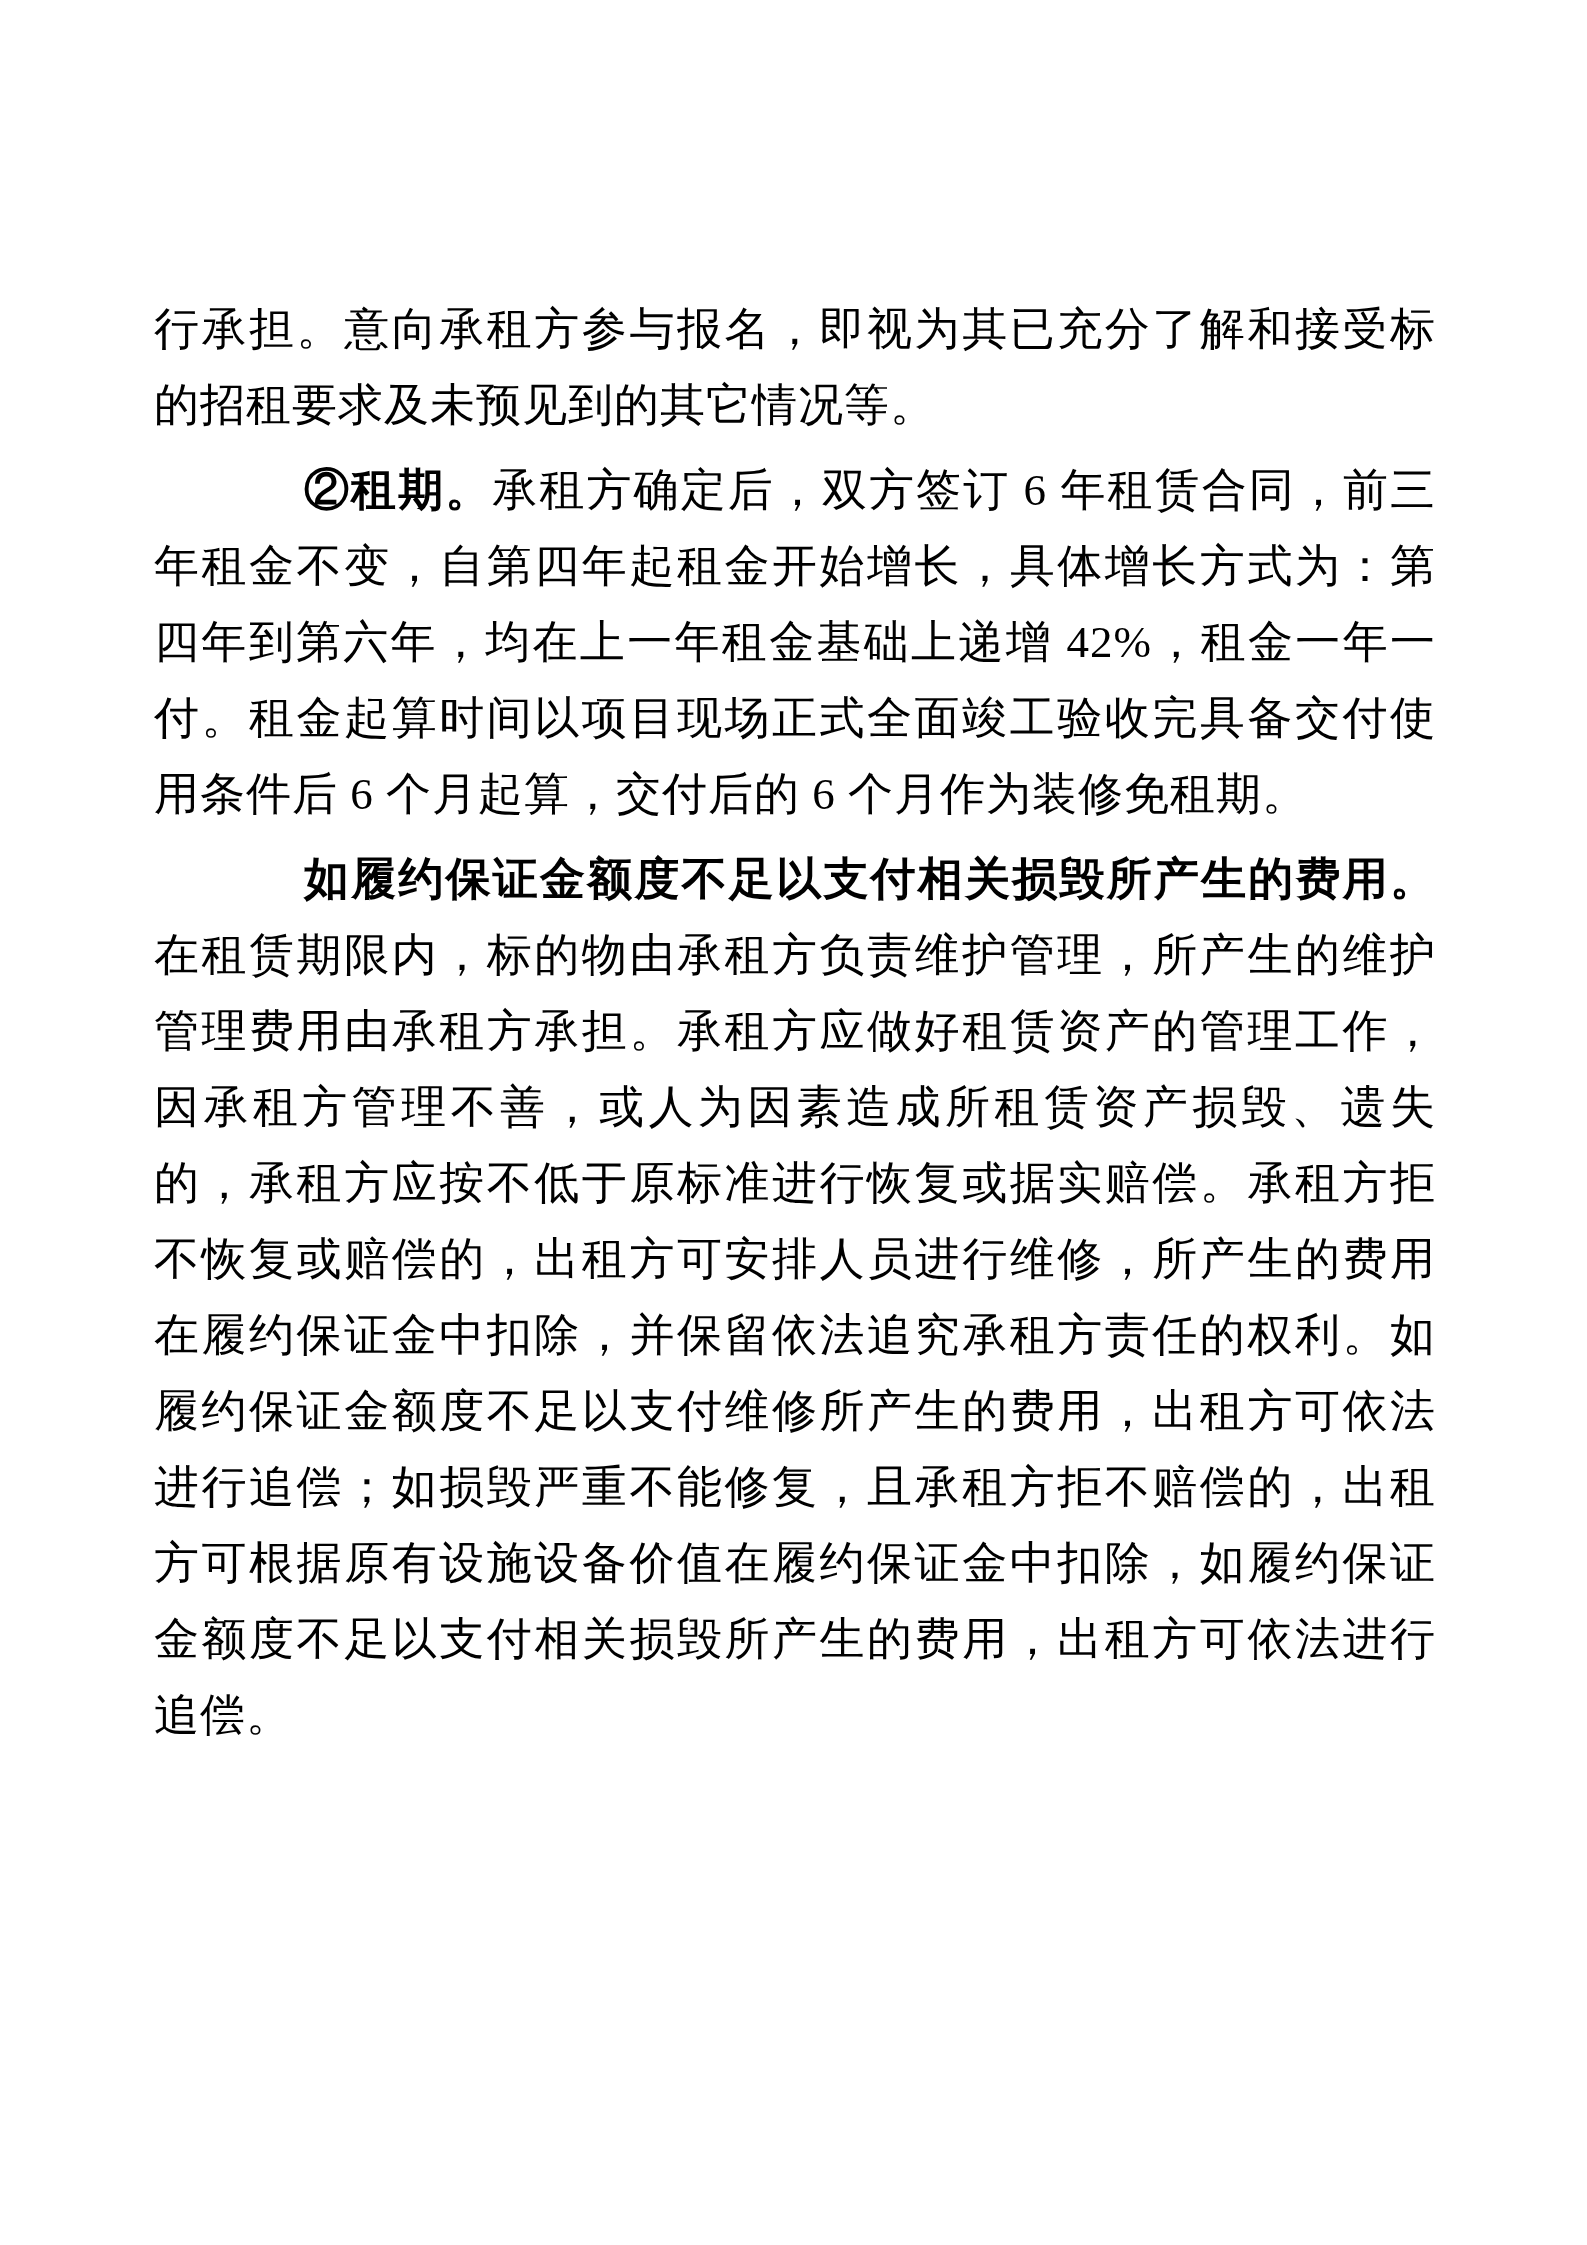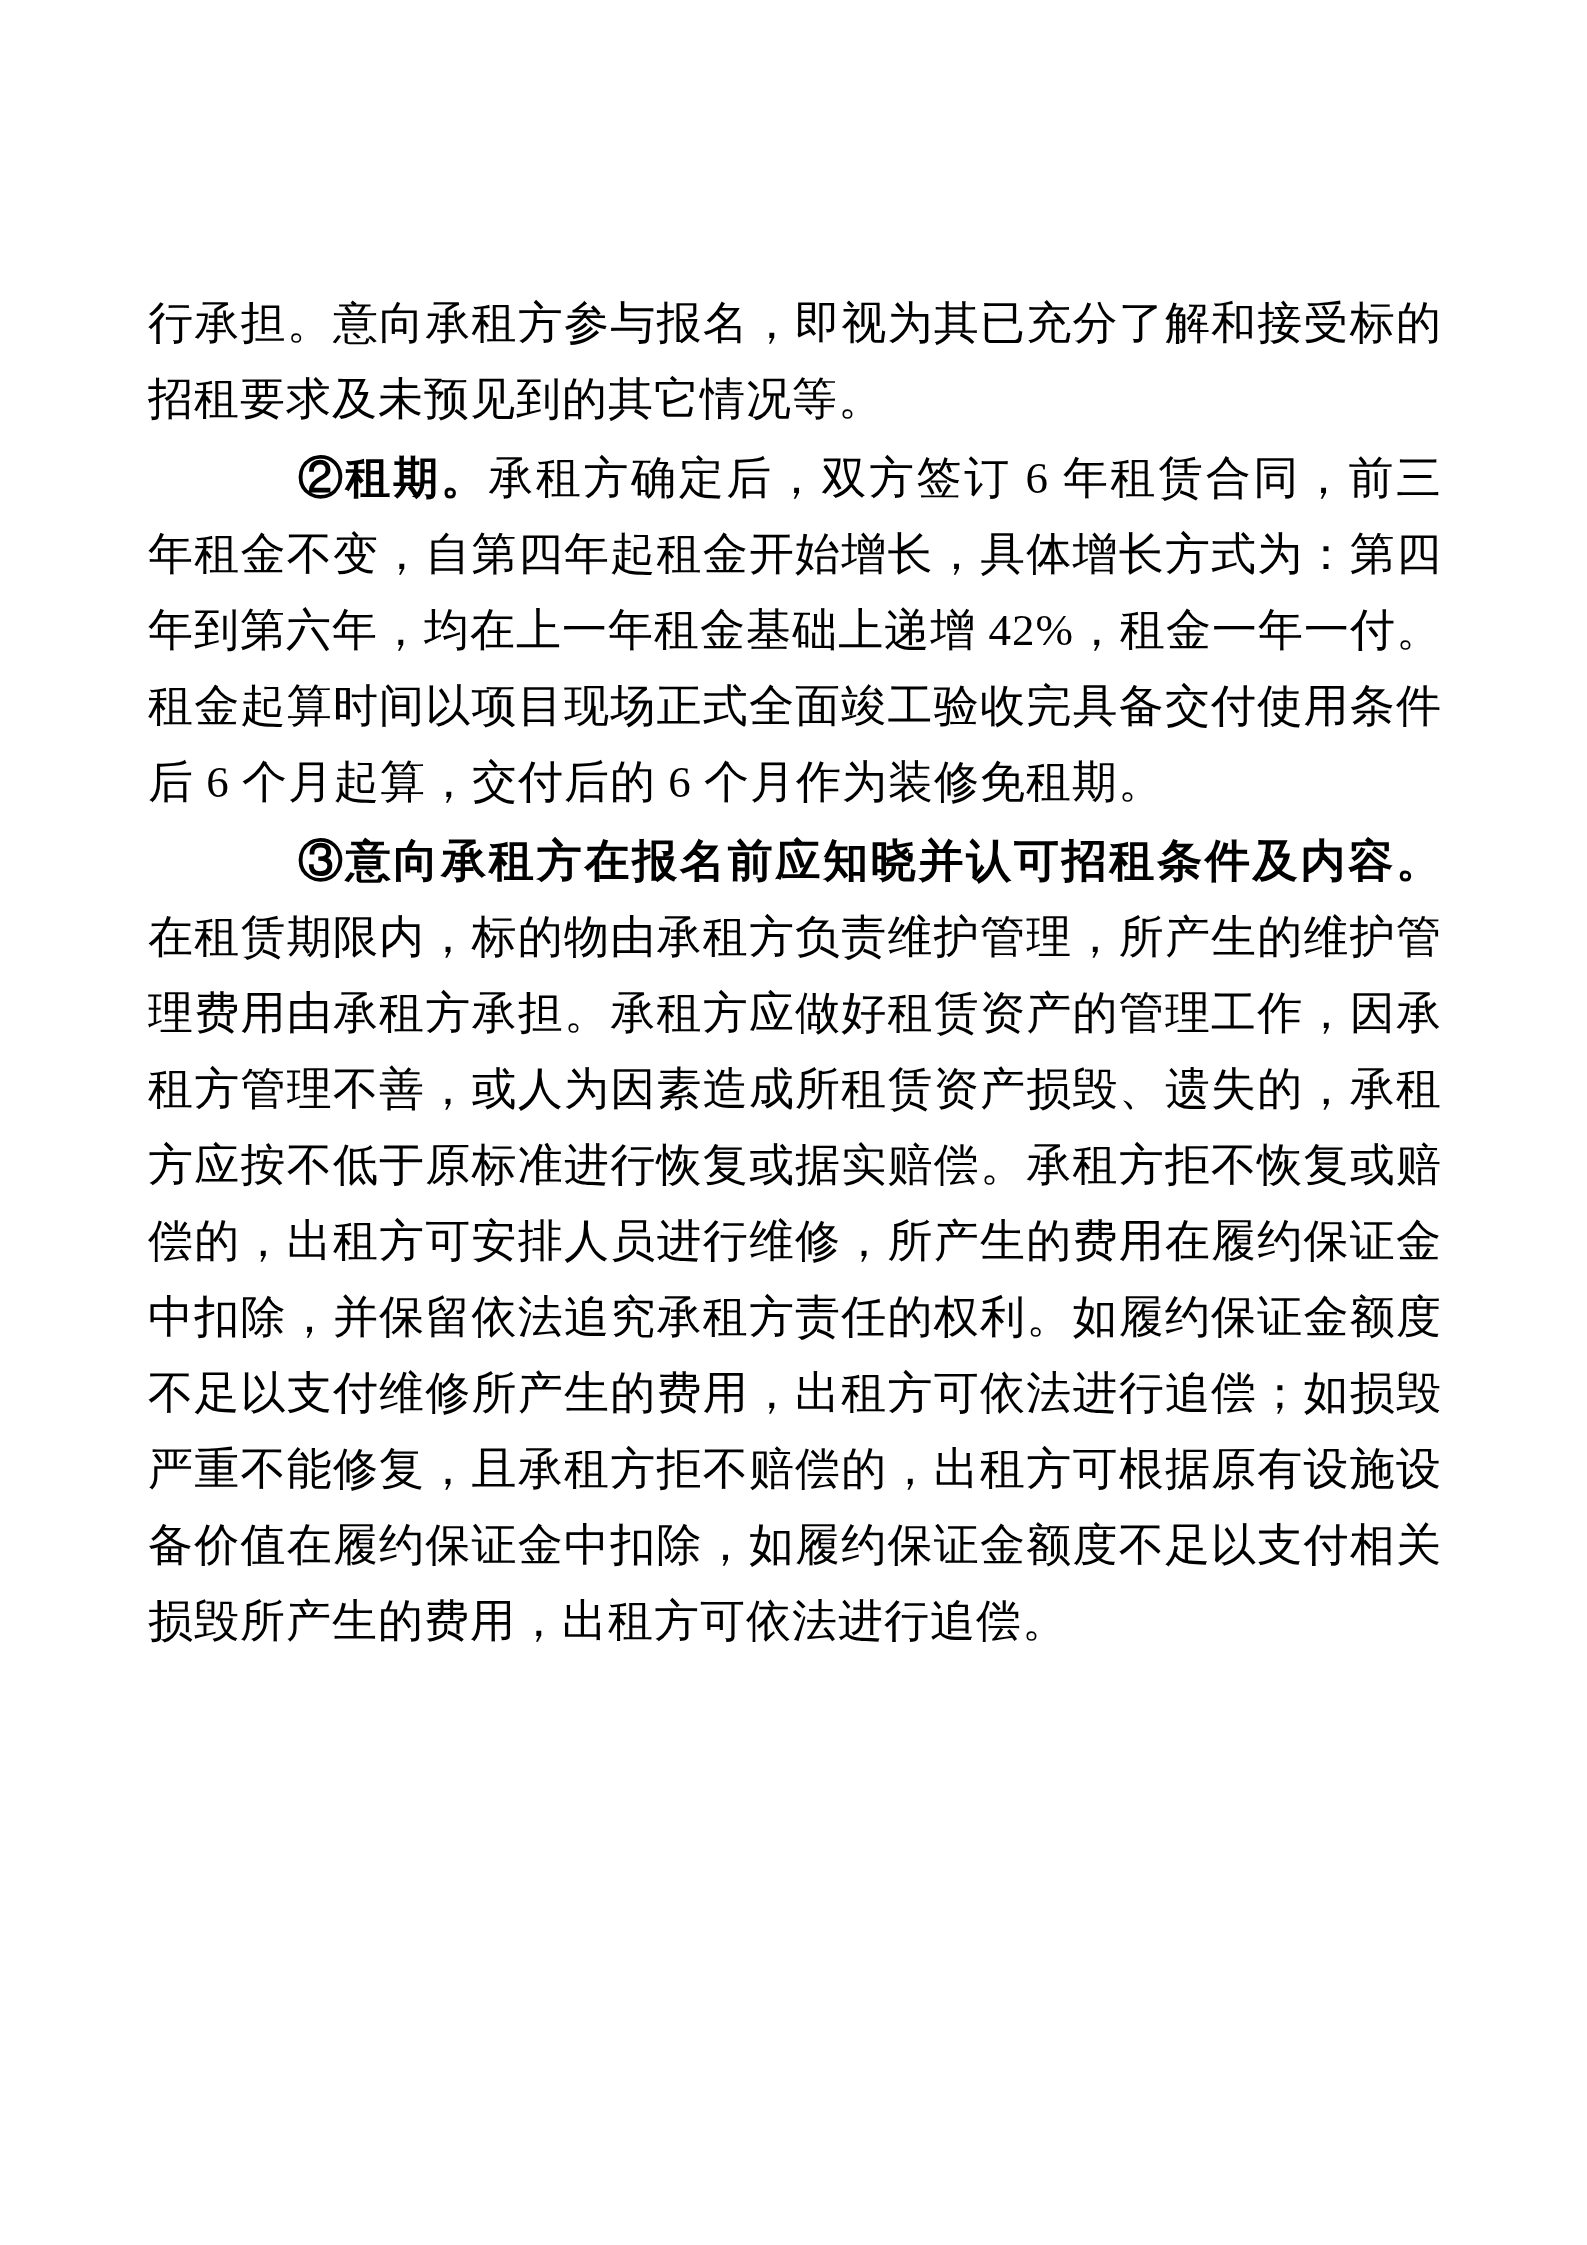--- a/index.html
+++ b/index.html
@@ -13,21 +13,21 @@
     height: 2245px;
     background: #ffffff;
     box-sizing: border-box;
     padding: 282px 142px 0 145px;
     overflow: hidden;
   }
   .textblock {
     width: 1300px;
   }
   p.para {
-    margin: 3px;
+    margin: 9px;
     padding: 0;
     font-family: "Liberation Serif", "DejaVu Serif", serif;
     color: #000000;
     font-size: 45px;
     line-height: 76px;
     text-align: justify;
     text-justify: inter-character;
     letter-spacing: 1px;
   }
   p.para.indent {
@@ -43,17 +43,17 @@
 </head>
 <body>
 
 <div class="page">
   <div class="textblock">
 
     <p class="para no-indent"><span class="run">行承担。意向承租方参与报名，即视为其已充分了解和接受标的招租要求及未预见到的其它情况等。</span></p>
 
     <p class="para indent"><span class="run bold">②租期。</span><span class="run">承租方确定后，双方签订 6 年租赁合同，前三年租金不变，自第四年起租金开始增长，具体增长方式为：第四年到第六年，均在上一年租金基础上递增 42%，租金一年一付。租金起算时间以项目现场正式全面竣工验收完具备交付使用条件后 6 个月起算，交付后的 6 个月作为装修免租期。</span></p>
 
-    <p class="para indent"><span class="run bold">③意向承租方在报名前应知晓并认可招租条件及内容。</span><span class="run">在租赁期限内，标的物由承租方负责维护管理，所产生的维护管理费用由承租方承担。承租方应做好租赁资产的管理工作，因承租方管理不善，或人为因素造成所租赁资产损毁、遗失的，承租方应按不低于原标准进行恢复或据实赔偿。承租方拒不恢复或赔偿的，出租方可安排人员进行维修，所产生的费用在履约保证金中扣除，并保留依法追究承租方责任的权利。如履约保证金额度不足以支付维修所产生的费用，出租方可依法进行追偿；如损毁严重不能修复，且承租方拒不赔偿的，出租方可根据原有设施设备价值在履约保证金中扣除，如履约保证金额度不足以支付相关损毁所产生的费用，出租方可依法进行追偿。</span></p>
+    <p class="para indent"><span class="run bold">如履约保证金额度不足以支付相关损毁所产生的费用。</span><span class="run">在租赁期限内，标的物由承租方负责维护管理，所产生的维护管理费用由承租方承担。承租方应做好租赁资产的管理工作，因承租方管理不善，或人为因素造成所租赁资产损毁、遗失的，承租方应按不低于原标准进行恢复或据实赔偿。承租方拒不恢复或赔偿的，出租方可安排人员进行维修，所产生的费用在履约保证金中扣除，并保留依法追究承租方责任的权利。如履约保证金额度不足以支付维修所产生的费用，出租方可依法进行追偿；如损毁严重不能修复，且承租方拒不赔偿的，出租方可根据原有设施设备价值在履约保证金中扣除，如履约保证金额度不足以支付相关损毁所产生的费用，出租方可依法进行追偿。</span></p>
 
 
   </div>
 </div>
 
 </body></html>

